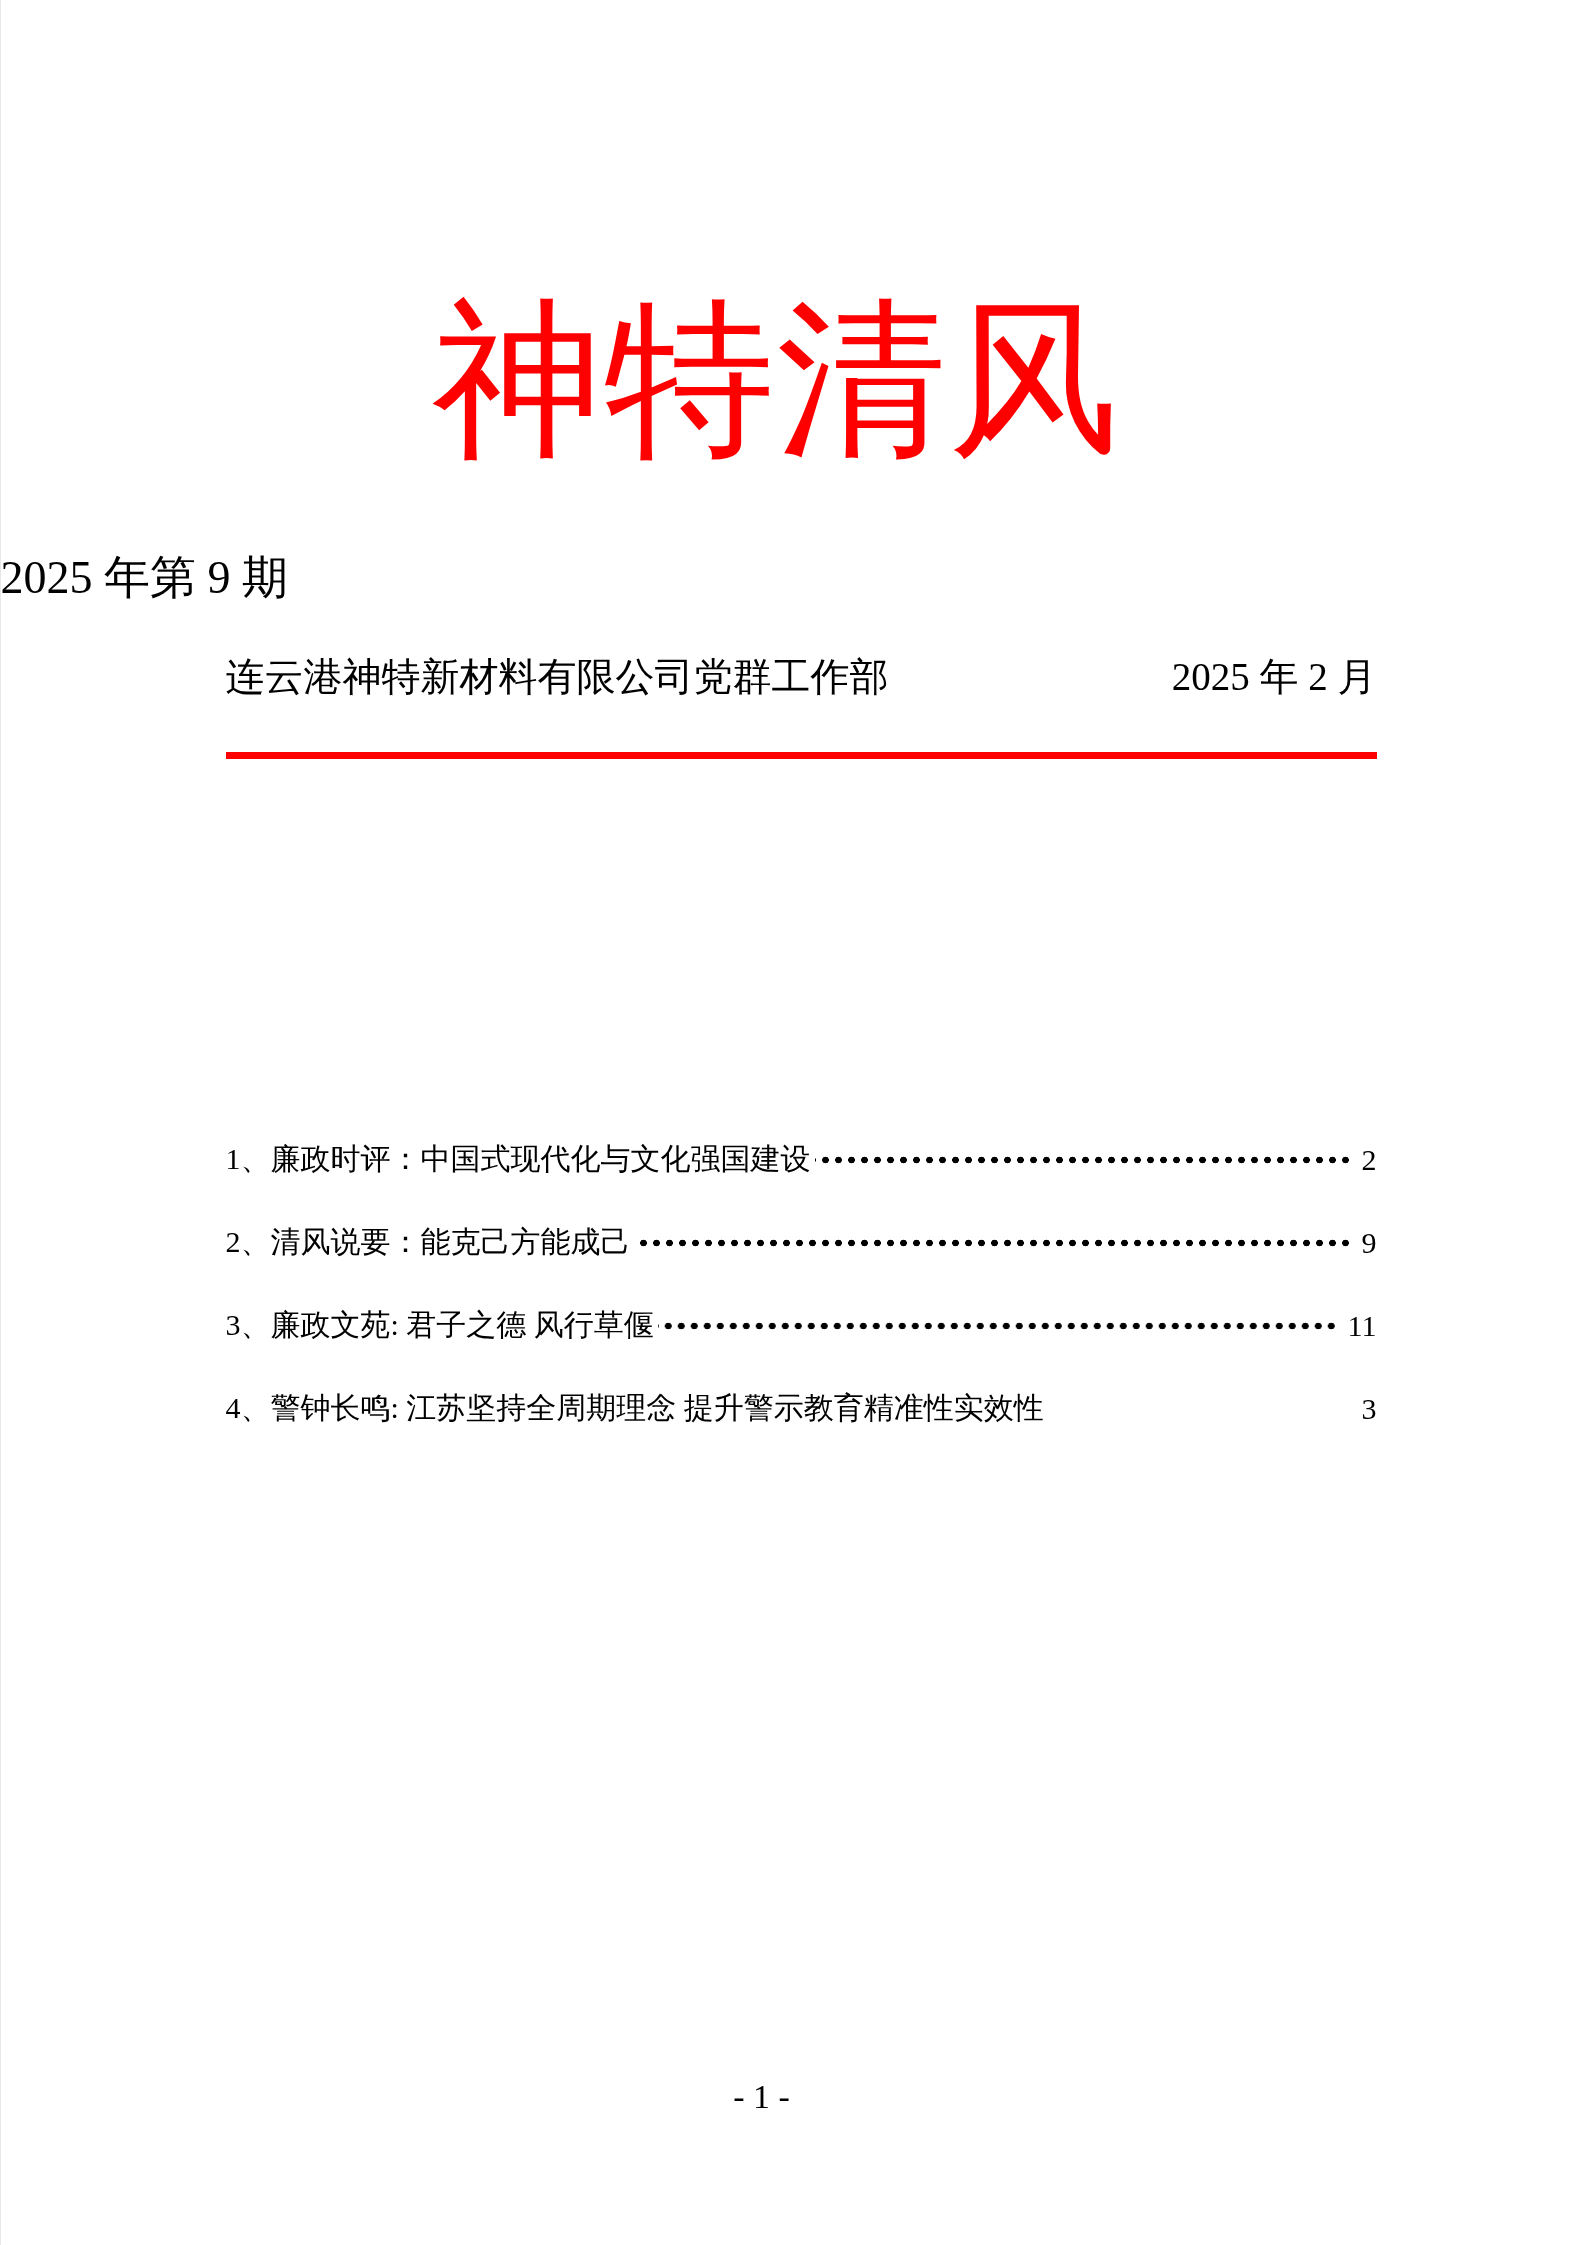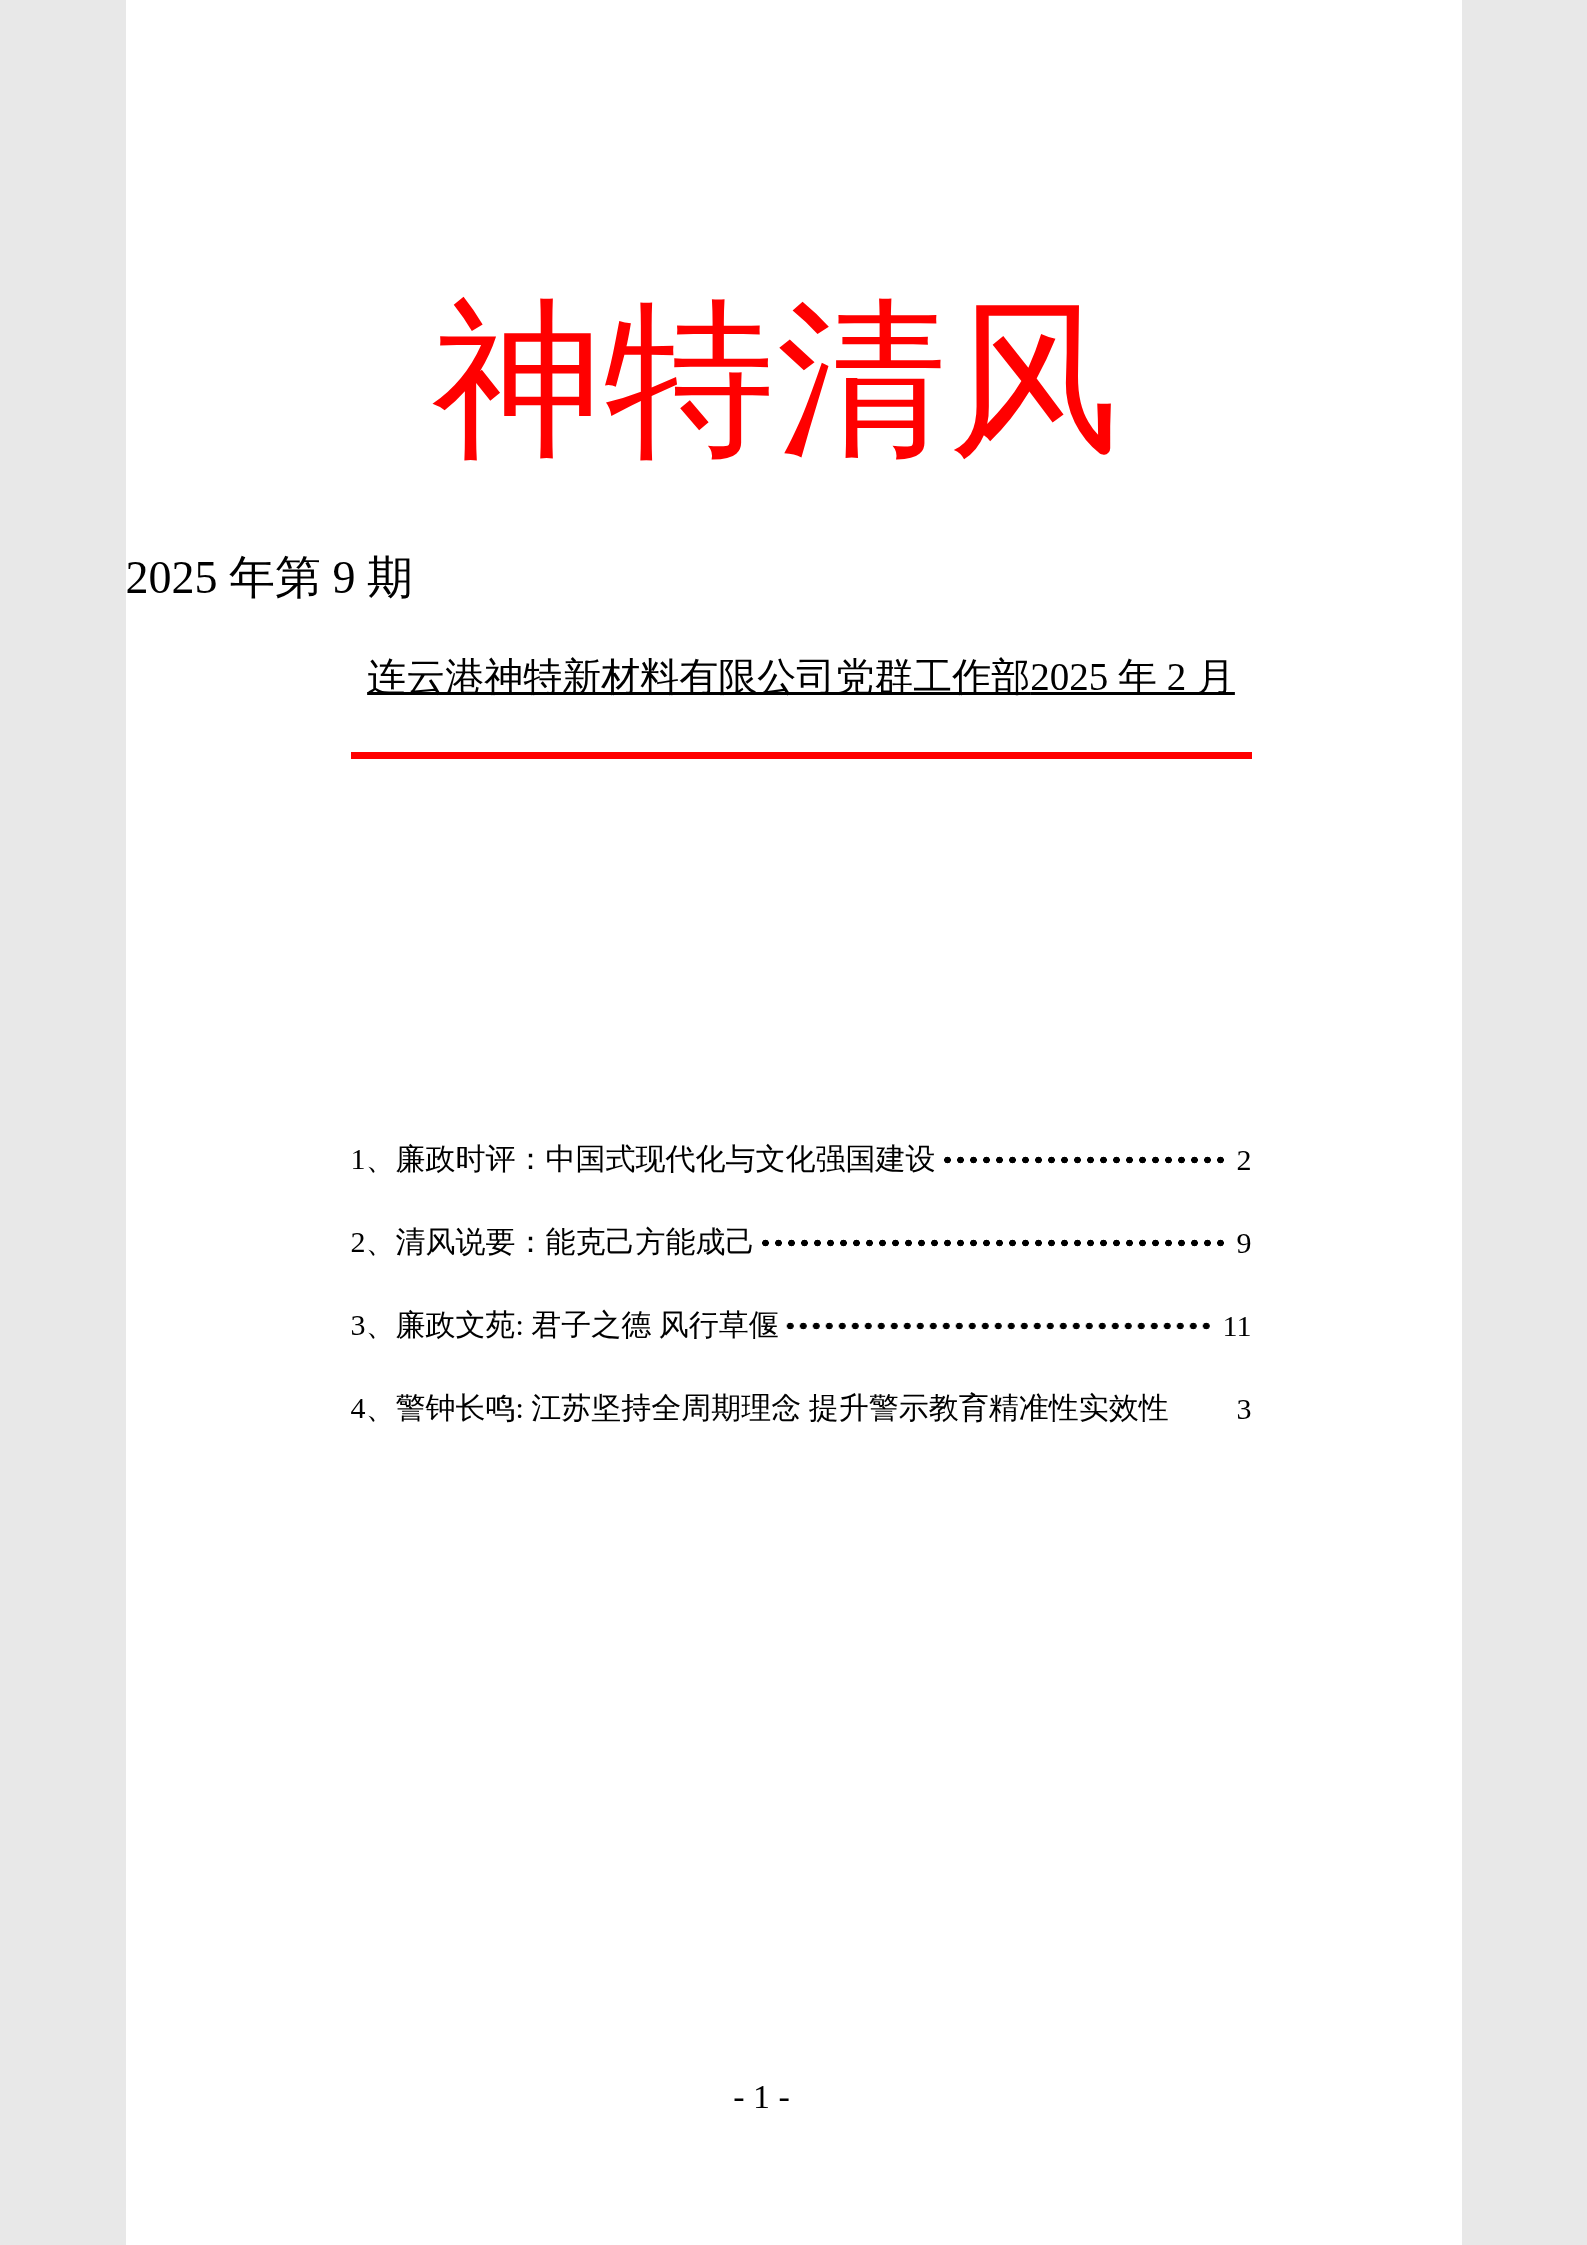--- a/index.html
+++ b/index.html
@@ -1,19 +1,19 @@
 <!DOCTYPE html>
 <html><head>
 <meta charset="utf-8">
 <style>
   * { margin: 0; padding: 0; box-sizing: border-box; }
   html, body { background: #e8e8e8; }
   .page {
     position: relative;
-    width: 1336px;
+    width: 1586px;
     height: 2245px;
     margin: 0 auto;
     background: #ffffff;
     font-family: "Liberation Serif", "DejaVu Serif", serif;
     color: #000000;
     overflow: hidden;
   }
   .doc-title {
     position: absolute;
     top: 296px;
@@ -34,25 +34,24 @@
     right: 0;
     font-size: 46px;
     line-height: 1.3;
   }
   .pub-row {
     position: absolute;
     top: 652px;
     left: 225px;
     right: 210px;
     display: flex;
-    justify-content: center;
+    justify-content: space-between;
     align-items: baseline;
     font-size: 39px;
     line-height: 1.3;
-    text-decoration: underline;
   }
   .red-rule {
     position: absolute;
     top: 752px;
     left: 225px;
     right: 210px;
     height: 7px;
     background: #ff0000;
   }
   .toc-heading {

